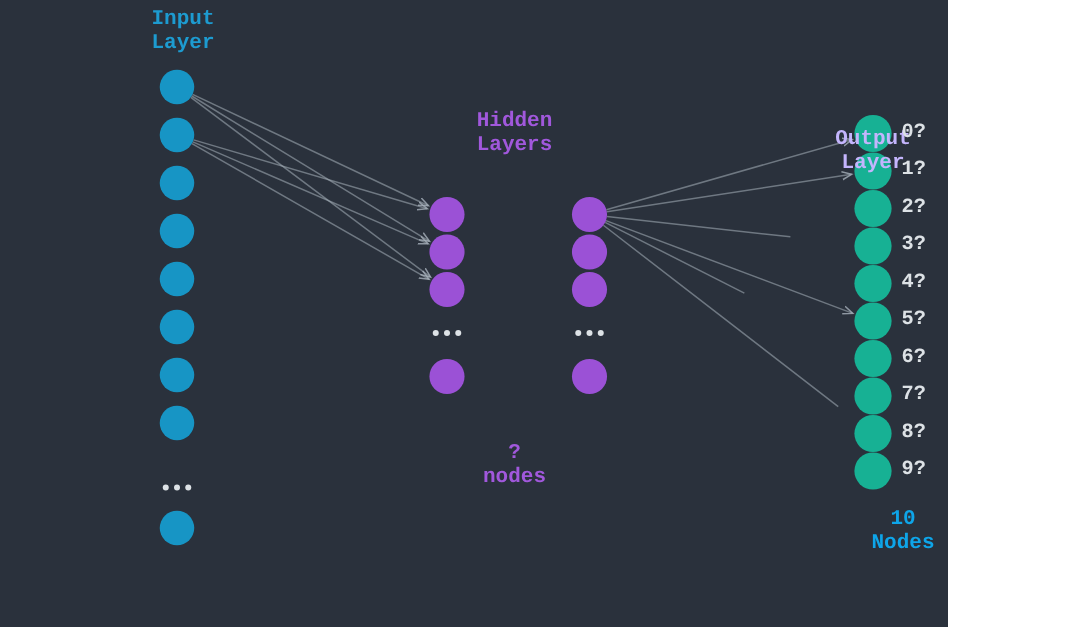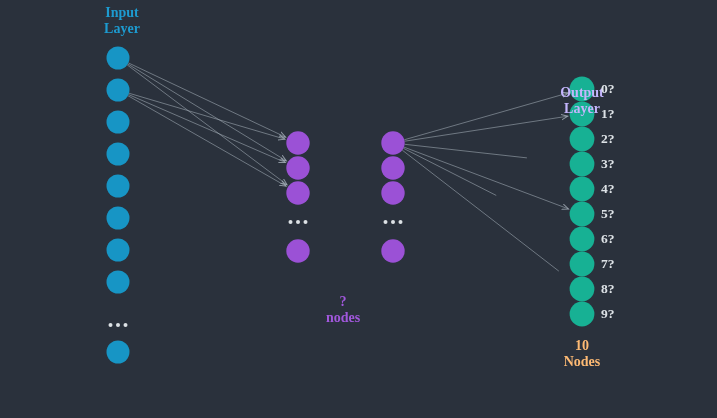--- a/index.html
+++ b/index.html
@@ -1,21 +1,21 @@
 <!DOCTYPE html>
 <html><head>
 <meta charset="utf-8">
 <style>
   html, body { margin: 0; padding: 0; }
   .stage {
     position: relative;
-    width: 717px;
+    width: 632px;
     height: 418px;
     overflow: hidden;
-    font-family: Liberation Serif, serif;
+    font-family: Liberation Mono, monospace;
   }
   .stage svg { position: absolute; left: 0; top: 0; }
   .lbl {
     position: absolute;
     transform: translateX(-50%);
     text-align: center;
     font-weight: 700;
     font-size: 14px;
     line-height: 16px;
     white-space: pre-line;
@@ -84,26 +84,28 @@
       <circle cx="582" cy="189" r="12.4" fill="#17b194"></circle>
       <circle cx="582" cy="214" r="12.4" fill="#17b194"></circle>
       <circle cx="582" cy="239" r="12.4" fill="#17b194"></circle>
       <circle cx="582" cy="264" r="12.4" fill="#17b194"></circle>
       <circle cx="582" cy="289" r="12.4" fill="#17b194"></circle>
       <circle cx="582" cy="314" r="12.4" fill="#17b194"></circle>
     </svg>
 
   <div class="lbl" style="left: 122px; top: 5px; color: rgb(29, 155, 208);">Input
 Layer</div>
+  <div class="lbl" style="left: 343px; top: 73px; color: rgb(161, 88, 220);">Hidden
+Layers</div>
   <div class="lbl" style="left: 582px; top: 38px; color: #c4b5fd; margin-top: 47px;">Output
 Layer</div>
 
   <div class="lbl" style="left: 343px; top: 294px; color: rgb(161, 88, 220);">?
 nodes</div>
-  <div class="lbl" style="left: 582px; top: 338px; color: #fdba74;">10
+  <div class="lbl" style="left: 602px; top: 338px; color: #0ea5e9;">10
 Nodes</div>
 <div class="out-label" style="left: 601px; top: 80px; color: rgb(221, 226, 230);">0?</div>
     <div class="out-label" style="left: 601px; top: 105px; color: rgb(221, 226, 230);">1?</div>
     <div class="out-label" style="left: 601px; top: 130px; color: rgb(221, 226, 230);">2?</div>
     <div class="out-label" style="left: 601px; top: 155px; color: rgb(221, 226, 230);">3?</div>
     <div class="out-label" style="left: 601px; top: 180px; color: rgb(221, 226, 230);">4?</div>
     <div class="out-label" style="left: 601px; top: 205px; color: rgb(221, 226, 230);">5?</div>
     <div class="out-label" style="left: 601px; top: 230px; color: rgb(221, 226, 230);">6?</div>
     <div class="out-label" style="left: 601px; top: 255px; color: rgb(221, 226, 230);">7?</div>
     <div class="out-label" style="left: 601px; top: 280px; color: rgb(221, 226, 230);">8?</div>

